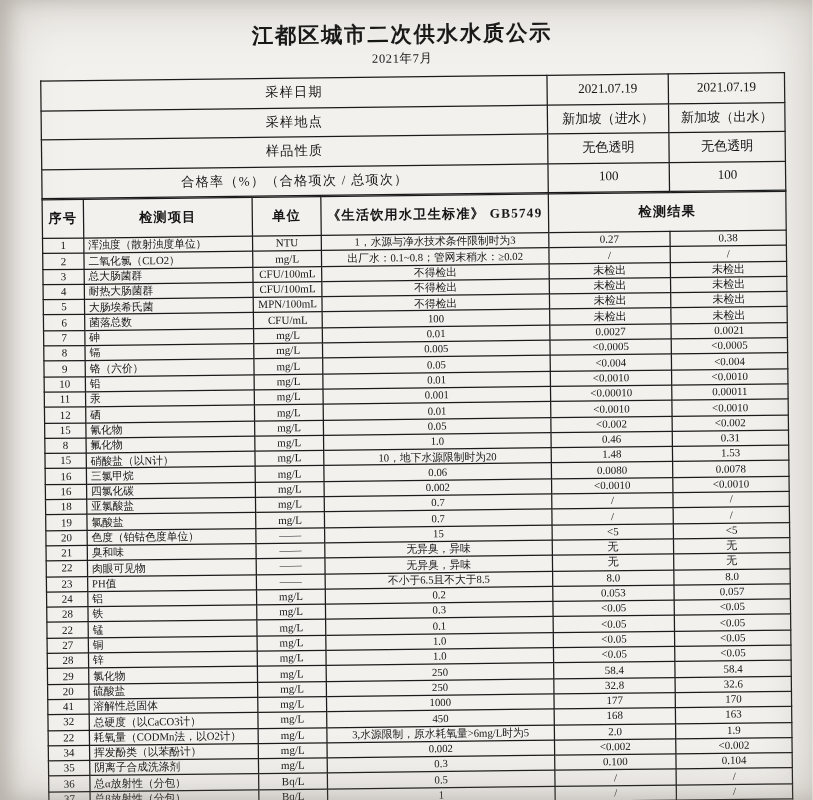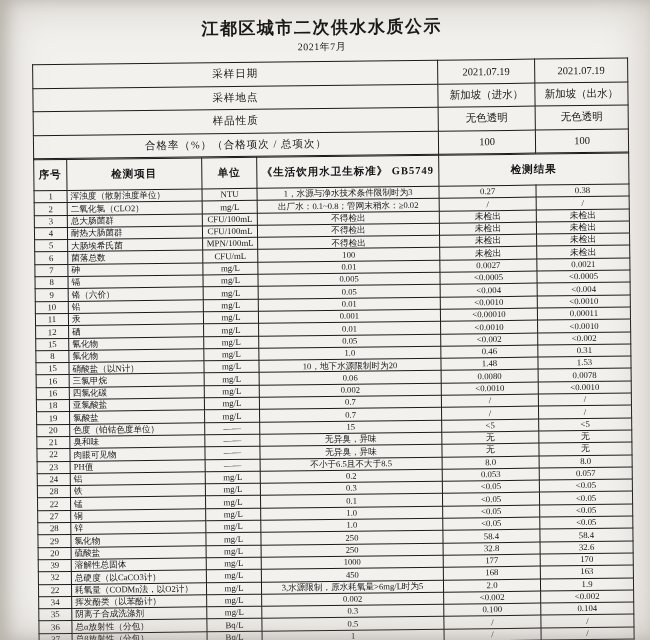--- a/index.html
+++ b/index.html
@@ -327,21 +327,21 @@
         </tr>
         <tr>
           <td class="c0">20</td>
           <td class="c1">硫酸盐</td>
           <td class="c2">mg/L</td>
           <td class="c3">250</td>
           <td class="c4">32.8</td>
           <td class="c5">32.6</td>
         </tr>
         <tr>
-          <td class="c0">39</td>
+          <td class="c0">41</td>
           <td class="c1">溶解性总固体</td>
           <td class="c2">mg/L</td>
           <td class="c3">1000</td>
           <td class="c4">177</td>
           <td class="c5">170</td>
         </tr>
         <tr>
           <td class="c0">32</td>
           <td class="c1">总硬度（以CaCO3计）</td>
           <td class="c2">mg/L</td>

